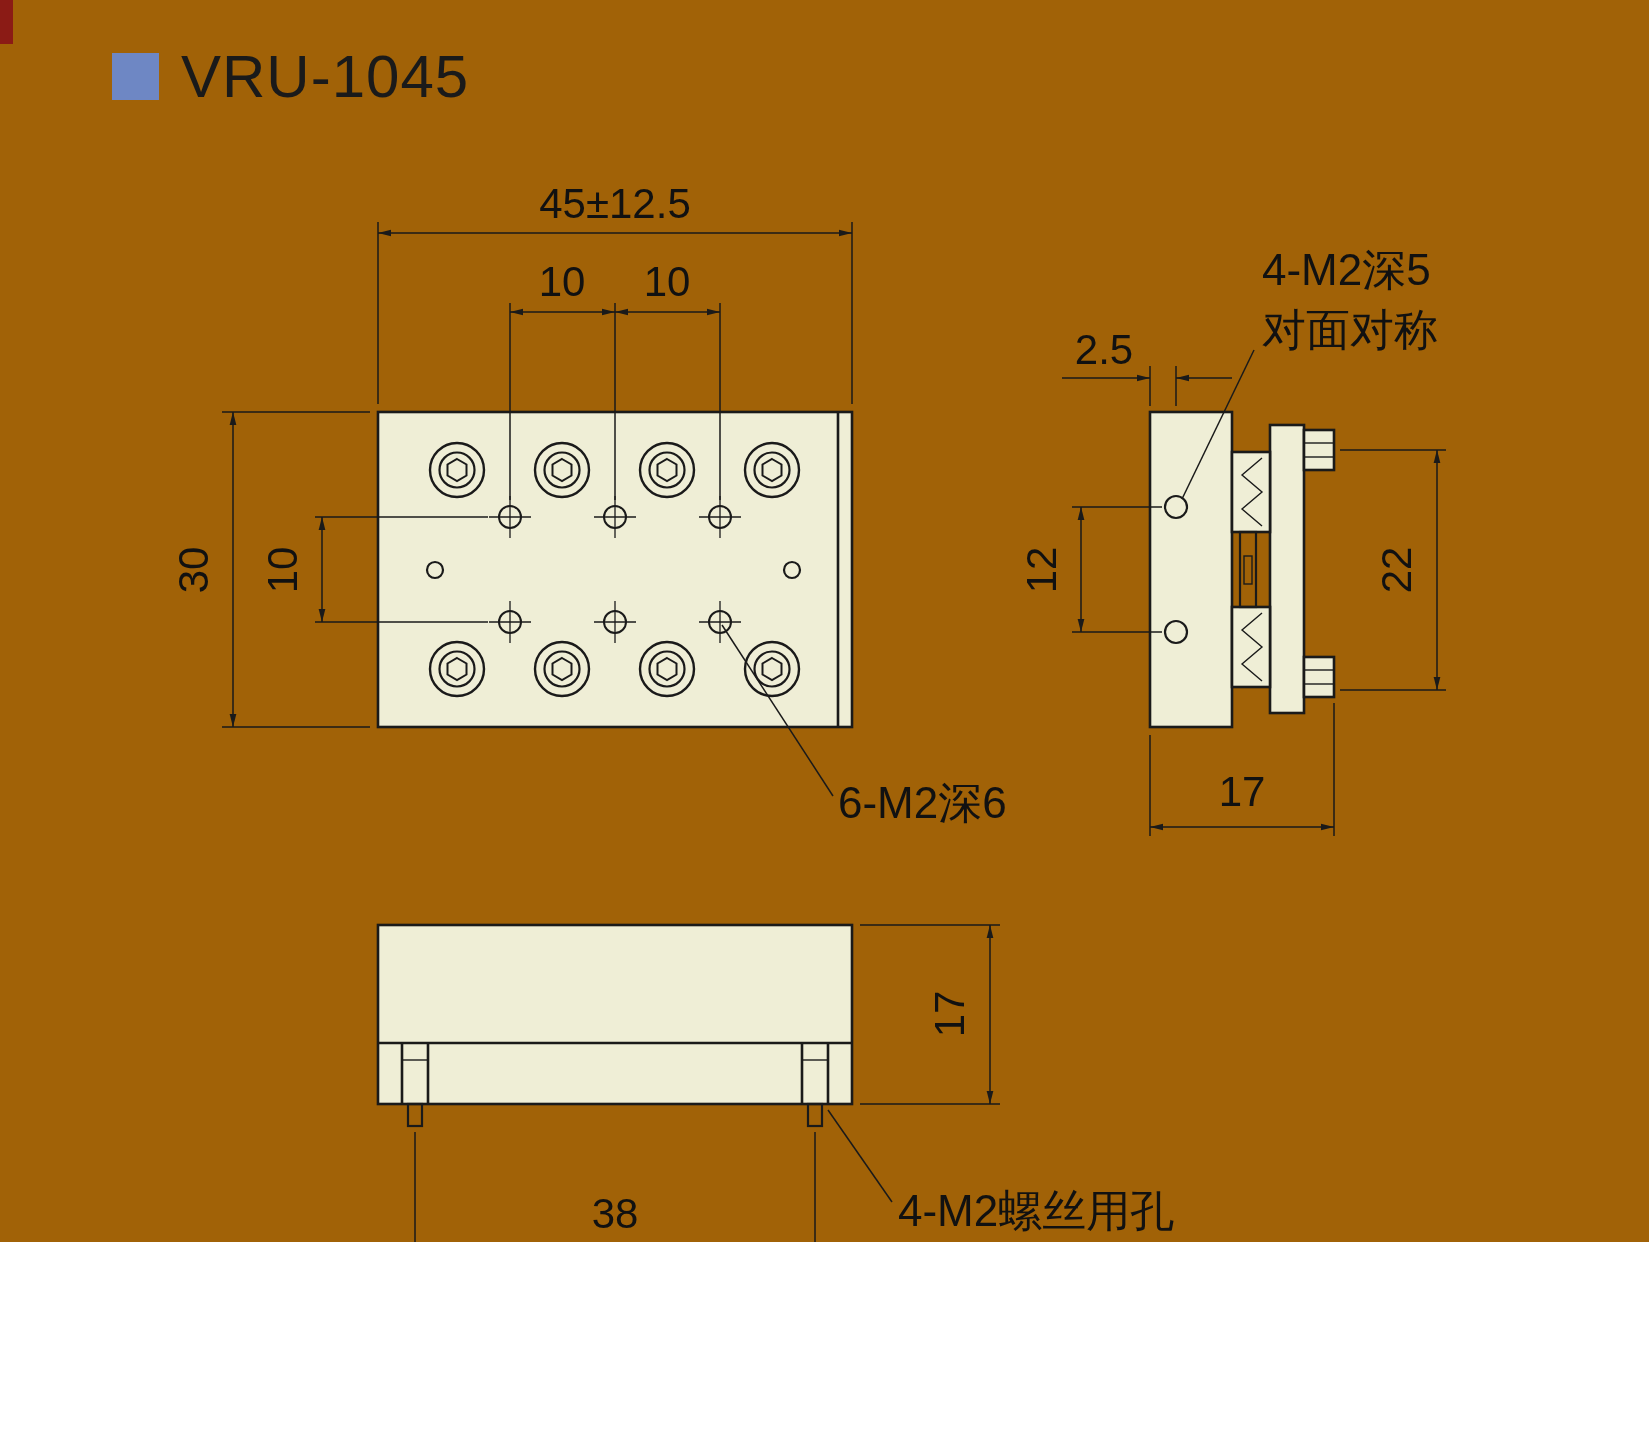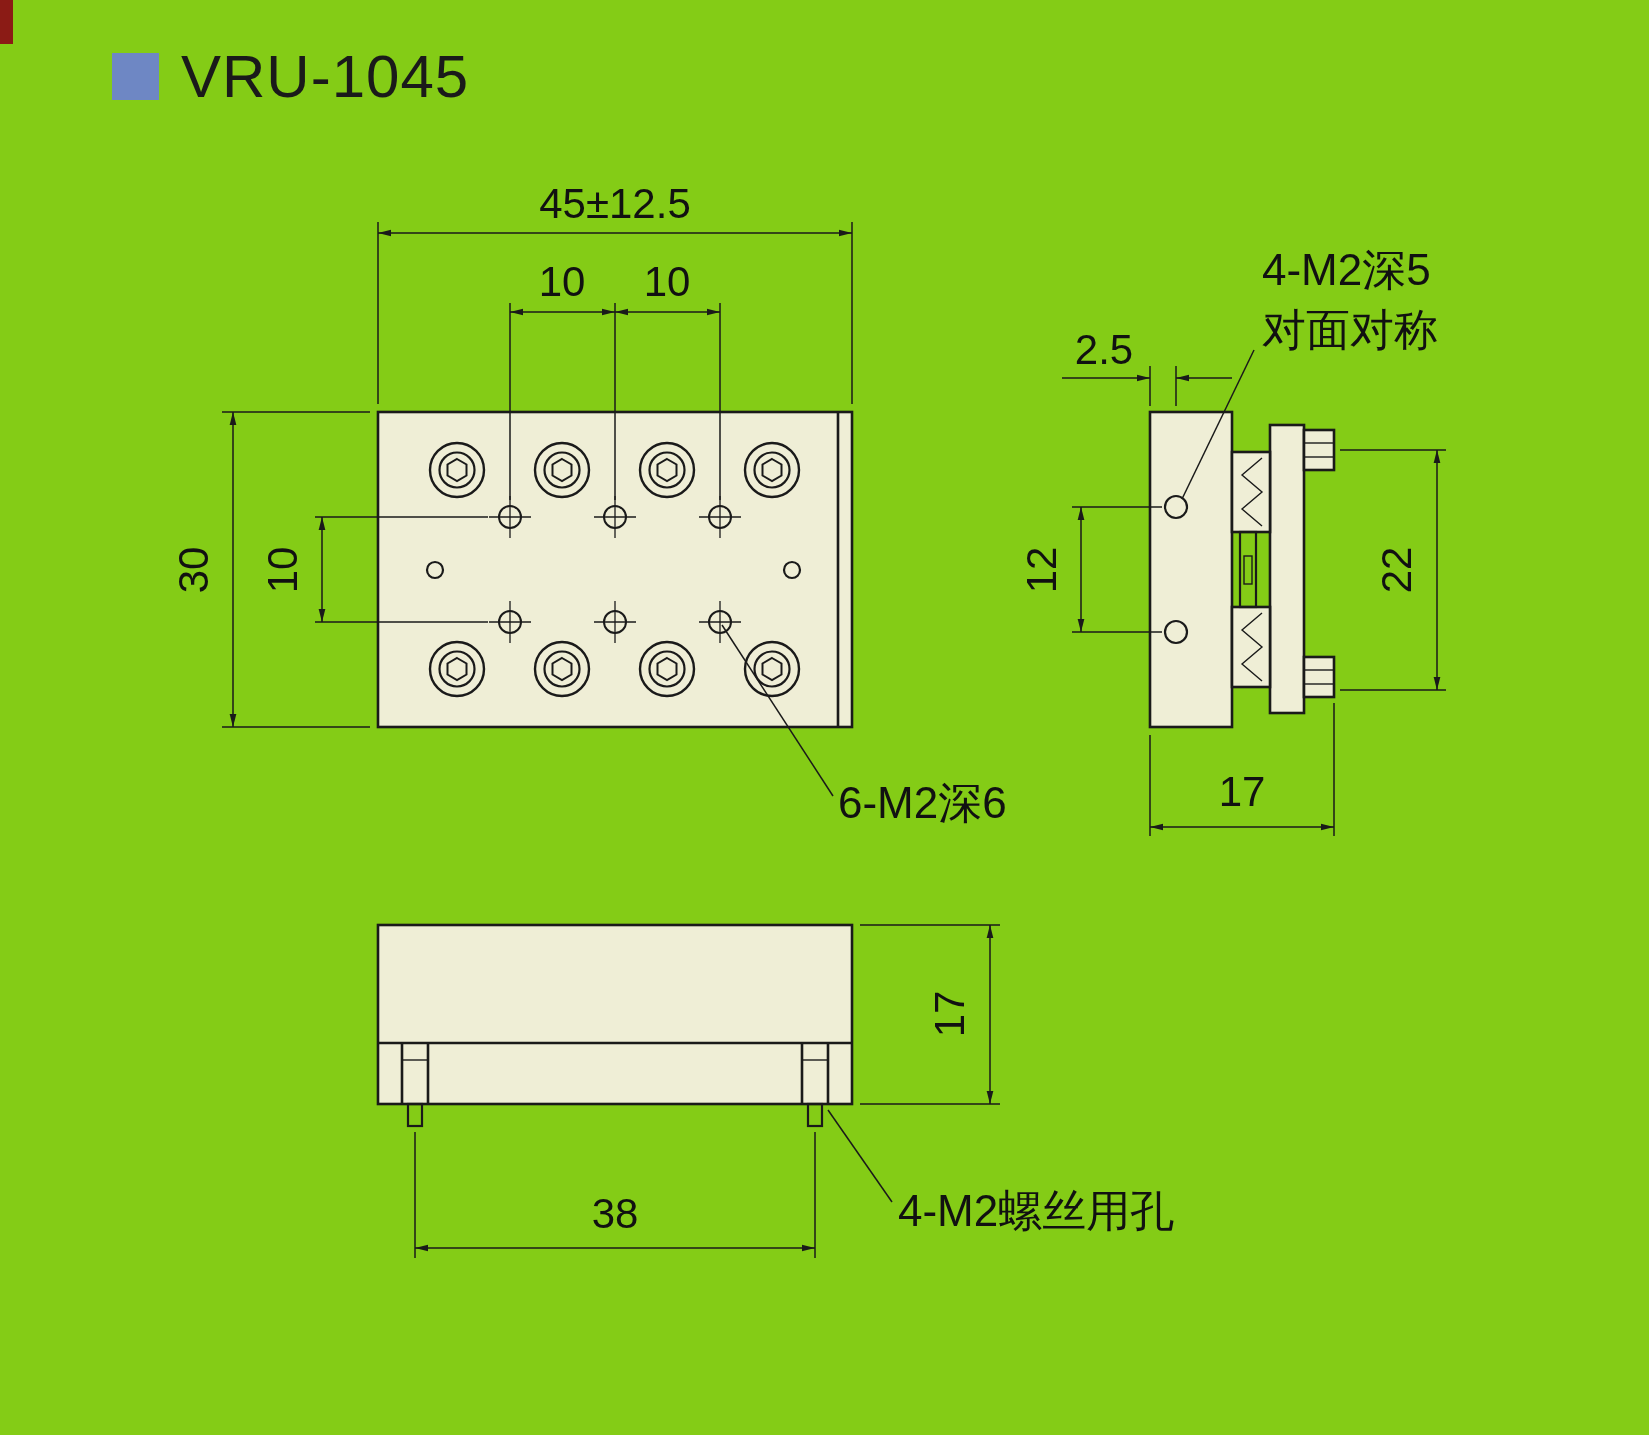--- a/index.html
+++ b/index.html
@@ -1,19 +1,19 @@
 <!DOCTYPE html>
 <html><head>
 <meta charset="utf-8">
 <style>
   html,body { margin:0; padding:0; }
   .page {
     position:relative;
-    width:1649px; height:1435px;
-    background:#84cc16;
+    width:1649px; height:1242px;
+    background:#a16207;
     overflow:hidden;
     font-family:"Liberation Sans", sans-serif;
   }
   .edge-bar {
     position:absolute; left:0; top:0;
     width:13px; height:44px;
     background:#8b1b15;
   }
   .title-row {
     position:absolute; left:112px; top:42px;

